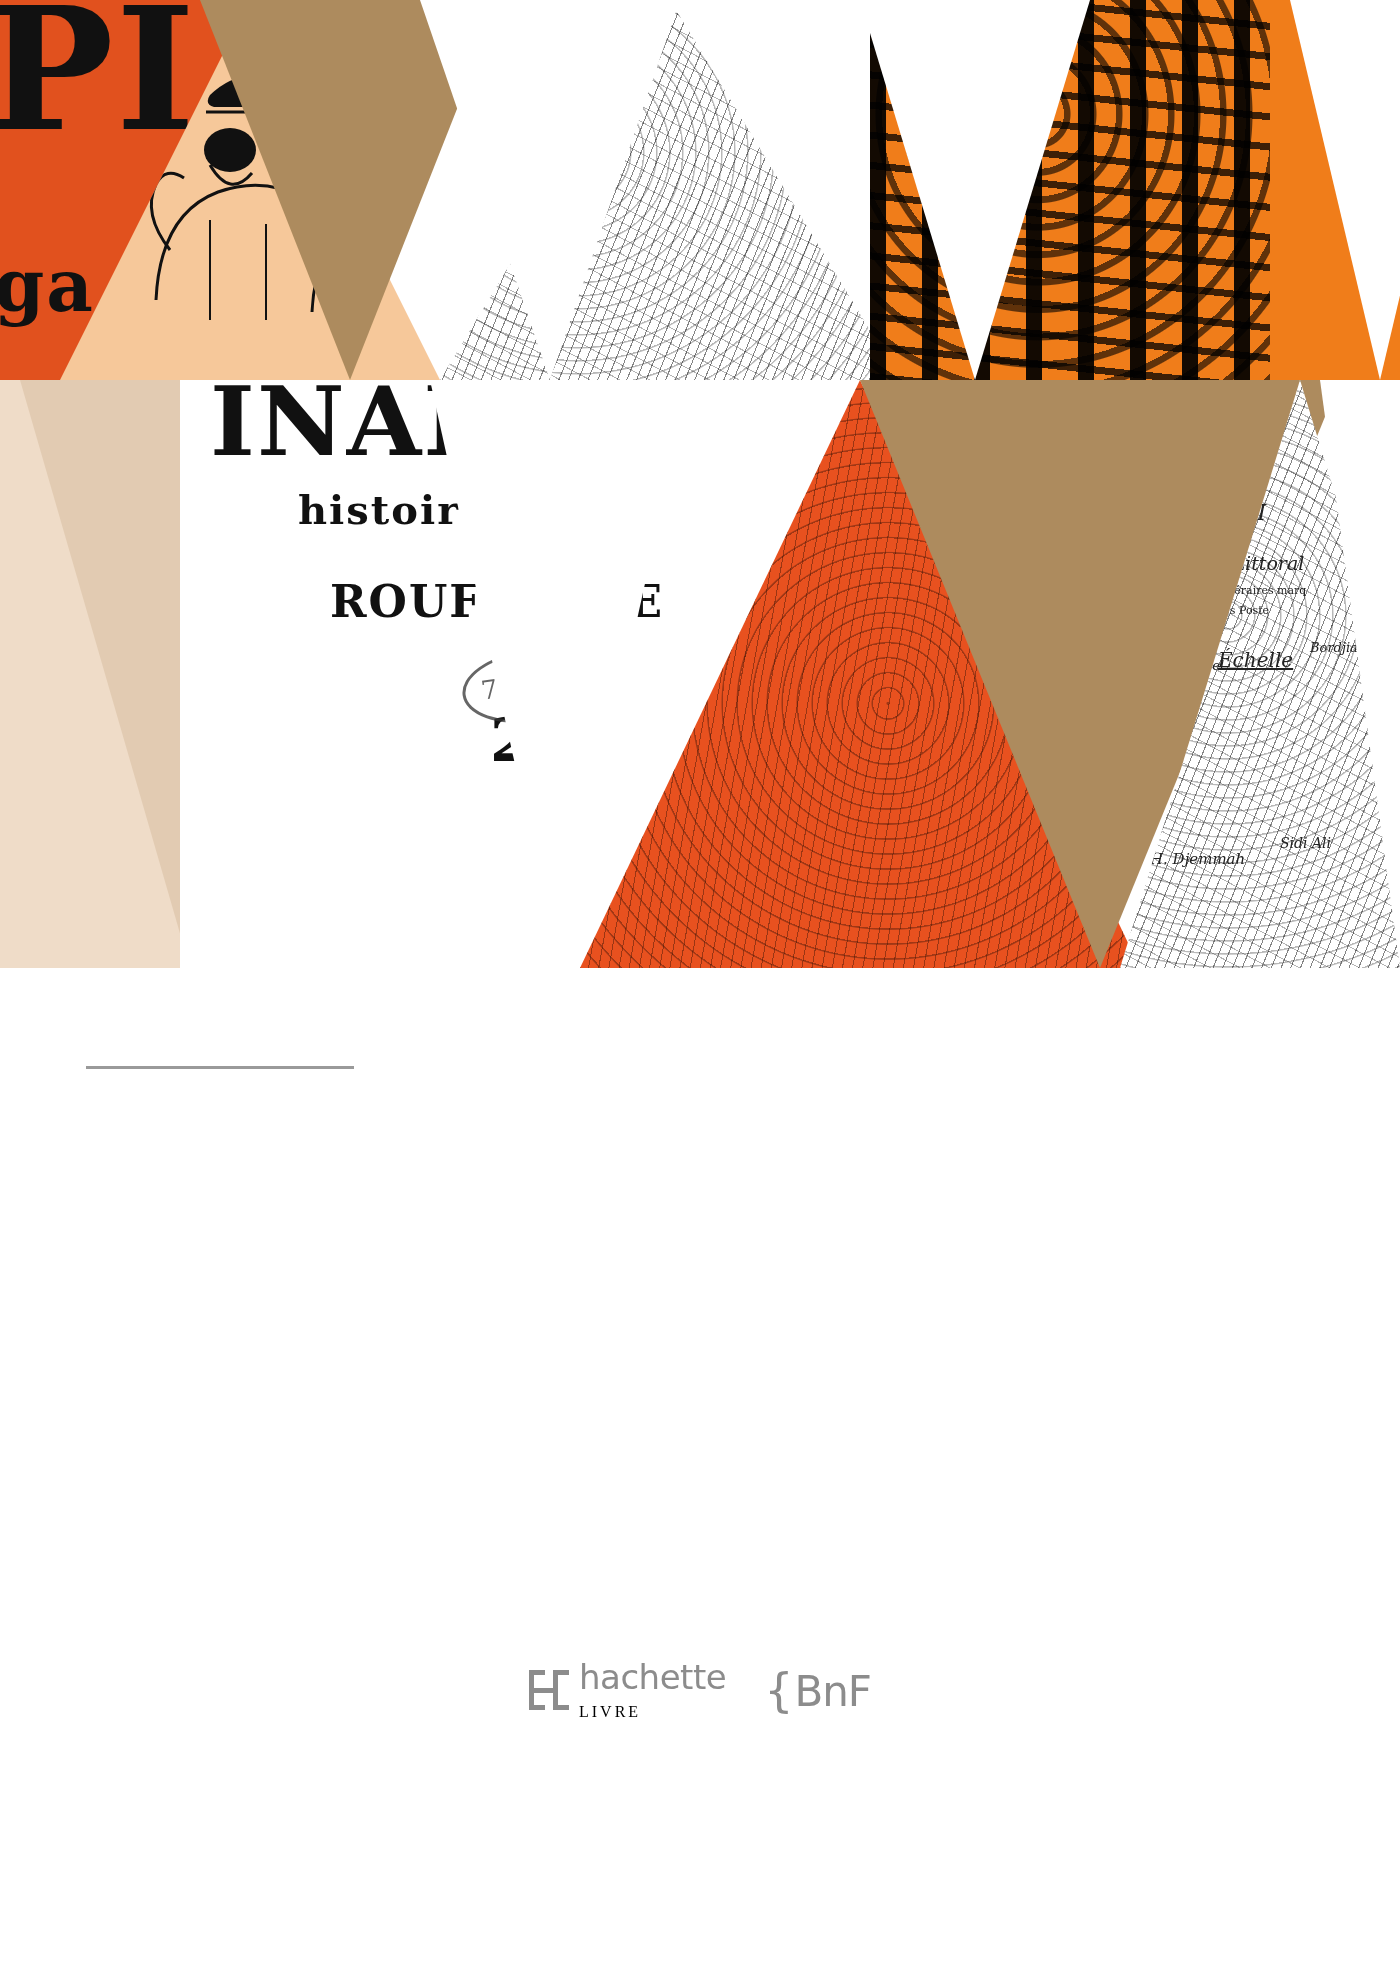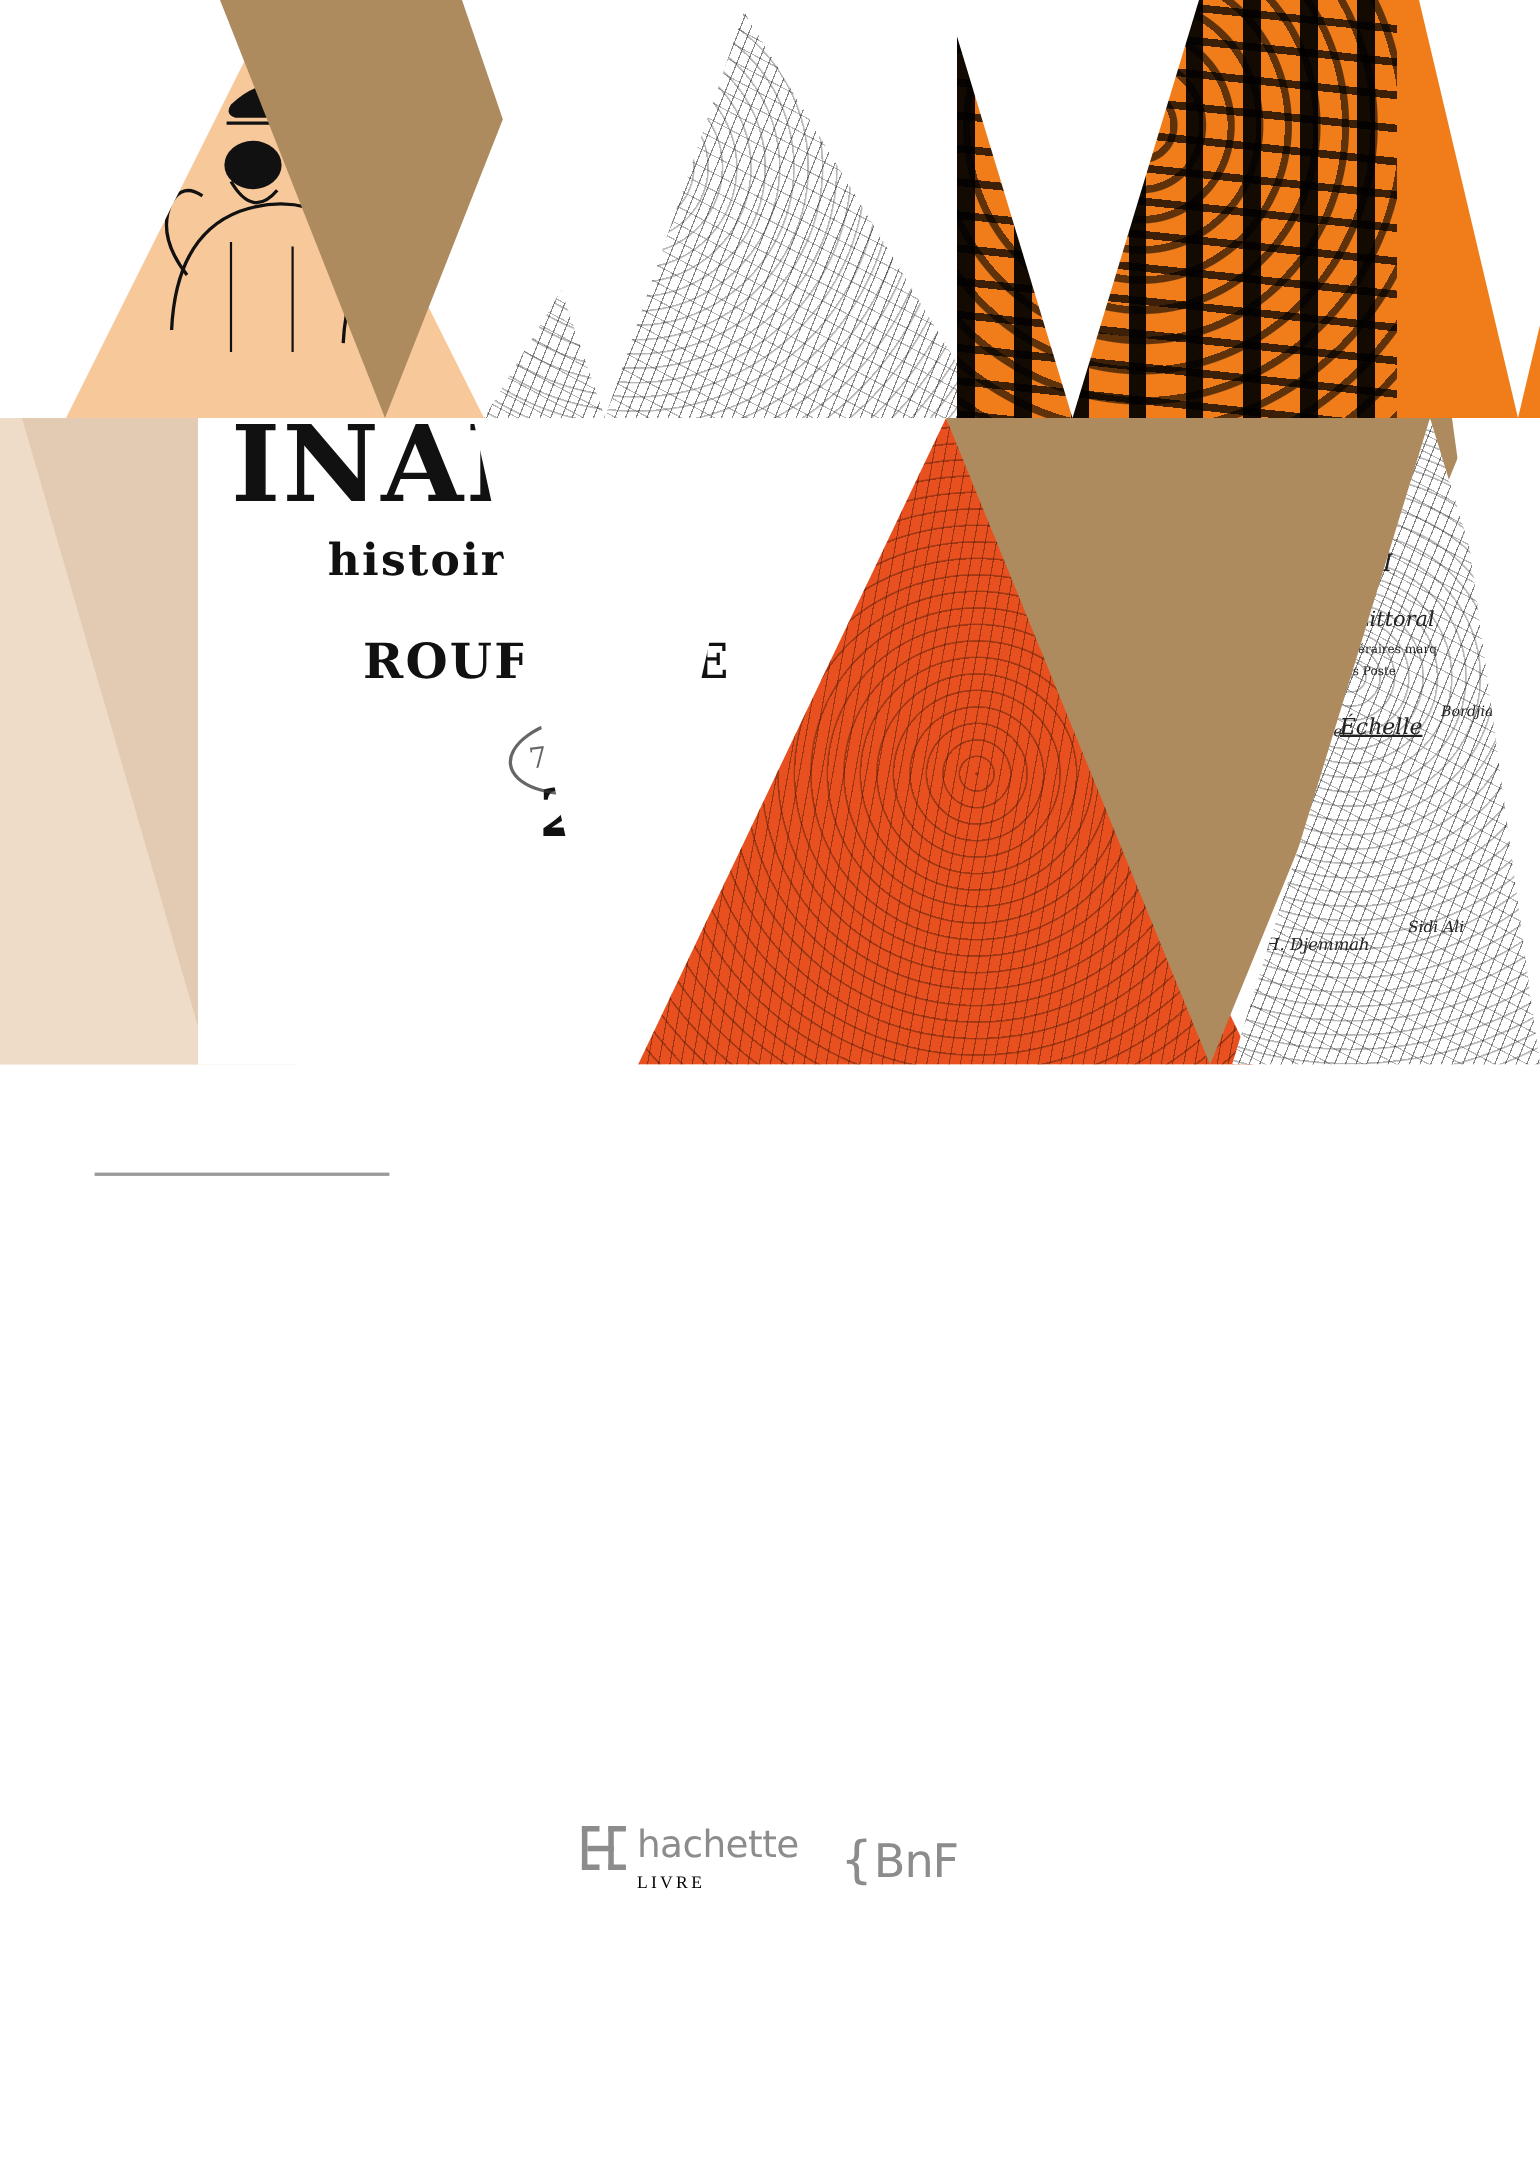--- a/index.html
+++ b/index.html
@@ -152,21 +152,21 @@
     left: 0;
     top: 1660px;
     width: 1400px;
     display: flex;
     justify-content: center;
     align-items: center;
     gap: 38px;
   }
   .hachette {
     display: flex;
-    align-items: flex-start;
+    align-items: center;
     gap: 10px;
   }
   .hachette-mark {
     width: 40px;
     height: 40px;
     position: relative;
   }
   .hachette-mark span {
     position: absolute;
     background: #8c8c8c;
@@ -200,20 +200,24 @@
   .bnf .brace {
     font-size: 46px;
     margin-right: 2px;
   }
 </style>
 </head>
 <body>
 
 <div class="artwork">
 
+  <div class="panel poster-red" style="left:0;top:0;width:230px;height:380px;">
+    <div class="poster-letters" style="left:-14px;top:-16px;font-size:170px;">PI</div>
+    <div class="poster-letters" style="left:-6px;top:250px;font-size:72px;">ga</div>
+  </div>
 
   <div class="panel poster-skin" style="left:60px;top:0;width:380px;height:380px;clip-path:polygon(50% 0%,100% 100%,0% 100%);">
     <svg class="ink-figures" width="380" height="380" viewBox="0 0 380 380">
       <g fill="none" stroke="#111" stroke-width="3">
 
         <path d="M150 95 q40 -38 86 0 q6 10 -6 12 l-76 0 q-10 -3 -4 -12 z" fill="#111" stroke="none"></path>
         <path d="M146 112 h96"></path>
         <ellipse cx="170" cy="150" rx="26" ry="22" fill="#111" stroke="none"></ellipse>
         <ellipse cx="315" cy="160" rx="28" ry="24" fill="#111" stroke="none"></ellipse>
 

